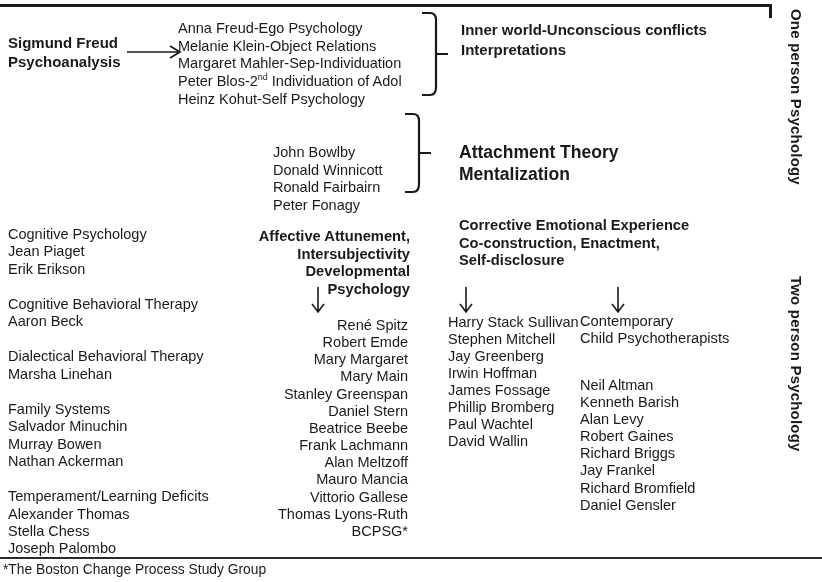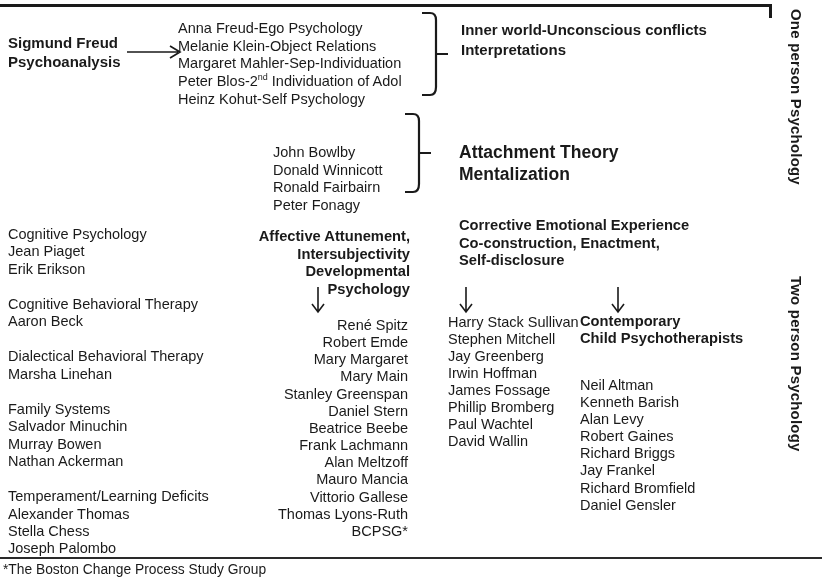--- a/index.html
+++ b/index.html
@@ -34,21 +34,21 @@
 
   .mid-heading{left:220px;top:228px;width:190px;text-align:right;font-size:14.7px;line-height:17.6px;font-weight:bold;}
   .right-heading{left:440px;top:217px;width:240px;font-size:14.7px;line-height:17.6px;font-weight:bold;margin-left:19px;}
 
   .arrow-d1{left:310px;top:286px;}
   .arrow-d2{left:458px;top:286px;}
   .arrow-d3{left:610px;top:286px;}
 
   .mid-list{left:278px;top:317px;line-height:17.15px;text-align:right;}
   .rel-list{left:401px;top:314px;line-height:17px;margin-left:47px;}
-  .contemp-heading{left:580px;top:313px;font-size:14.7px;line-height:17.4px;font-weight:bold;white-space:nowrap;}
+  .contemp-heading{left:580px;top:313px;font-size:14.7px;line-height:17.4px;font-weight:normal;white-space:nowrap;}
   .contemp-list{left:580px;top:377px;line-height:17.1px;}
 
   .bottom-rule{left:0;top:557px;width:822px;height:1.6px;background:#2a2a2a;}
   .footnote{left:3px;top:561px;font-size:13.8px;line-height:17px;white-space:nowrap;}
 </style>
 </head>
 <body>
 
 <div class="fig">
 

